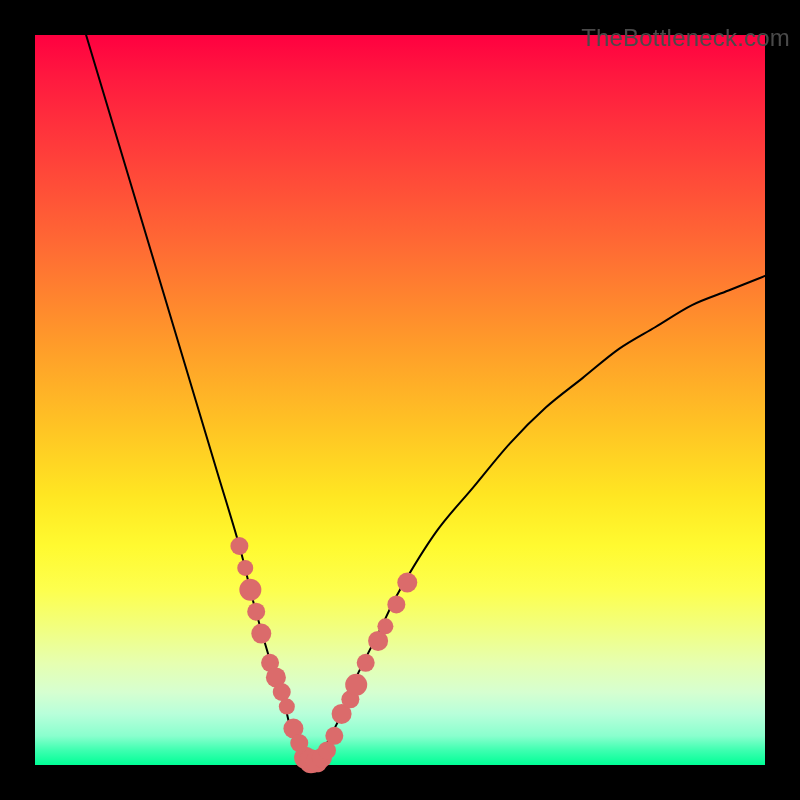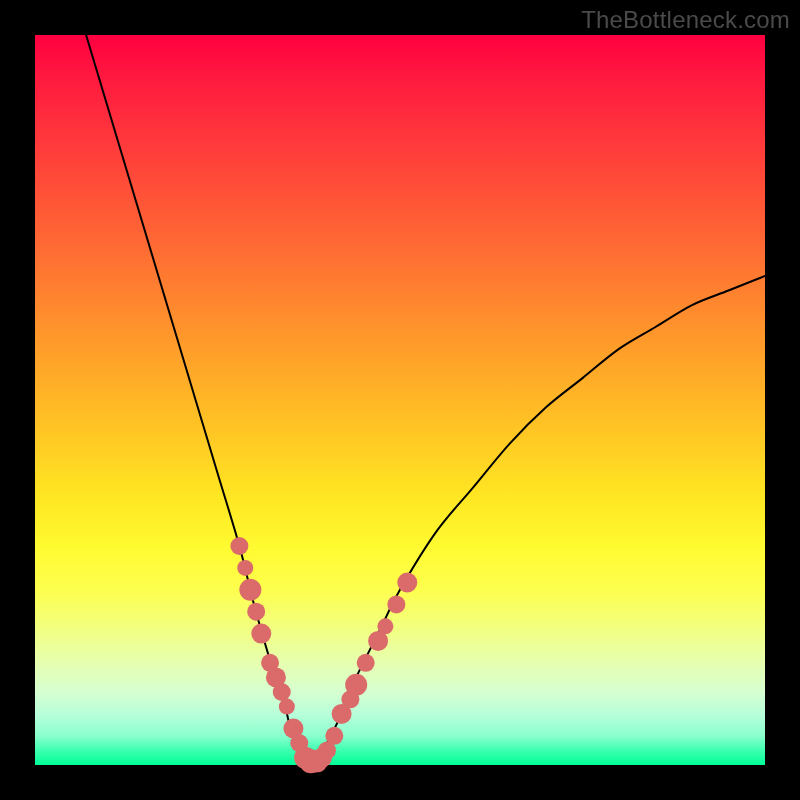--- a/index.html
+++ b/index.html
@@ -40,21 +40,21 @@
       #e6ffb0 86%,
       #d6ffd0 90%,
       #b8ffda 93%,
       #8affce 96%,
       #3dffb0 98%,
       #00ff96 100%
     );
   }
   .watermark {
     position: absolute;
-    top: 6px;
+    top: 24px;
     right: 10px;
     color: #4a4a4a;
     font-size: 24px;
     font-weight: 500;
     letter-spacing: 0.2px;
     user-select: none;
   }
   svg.curve {
     position: absolute;
     left: 0;

